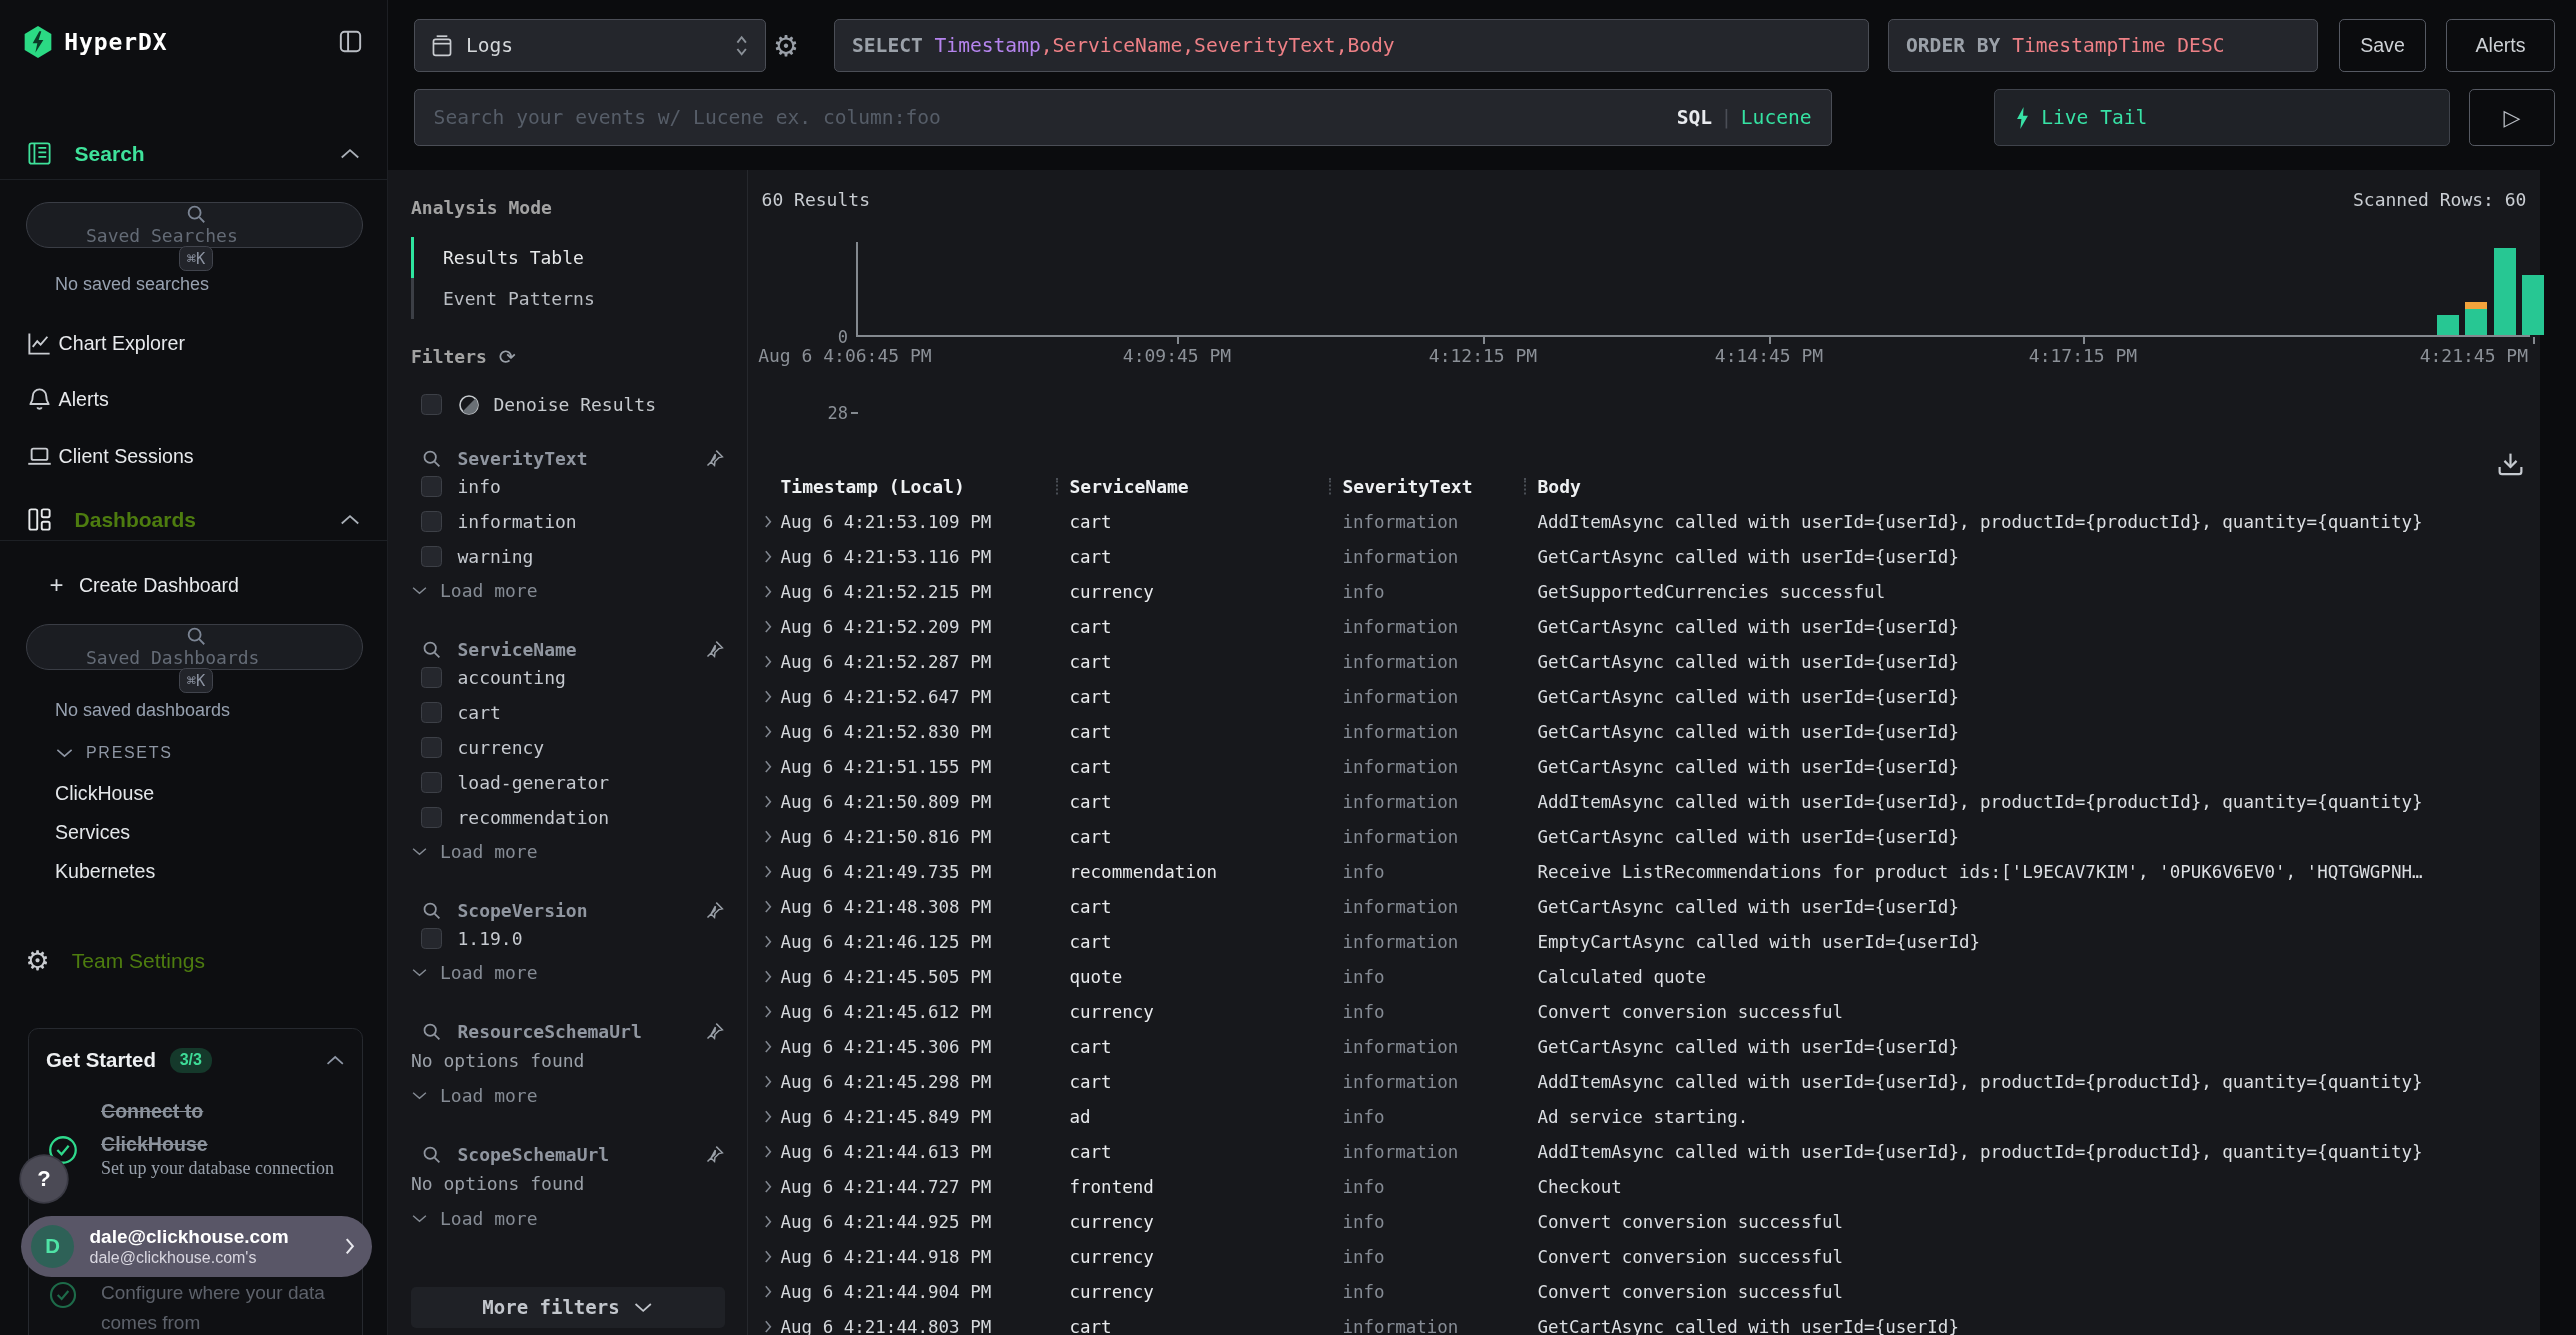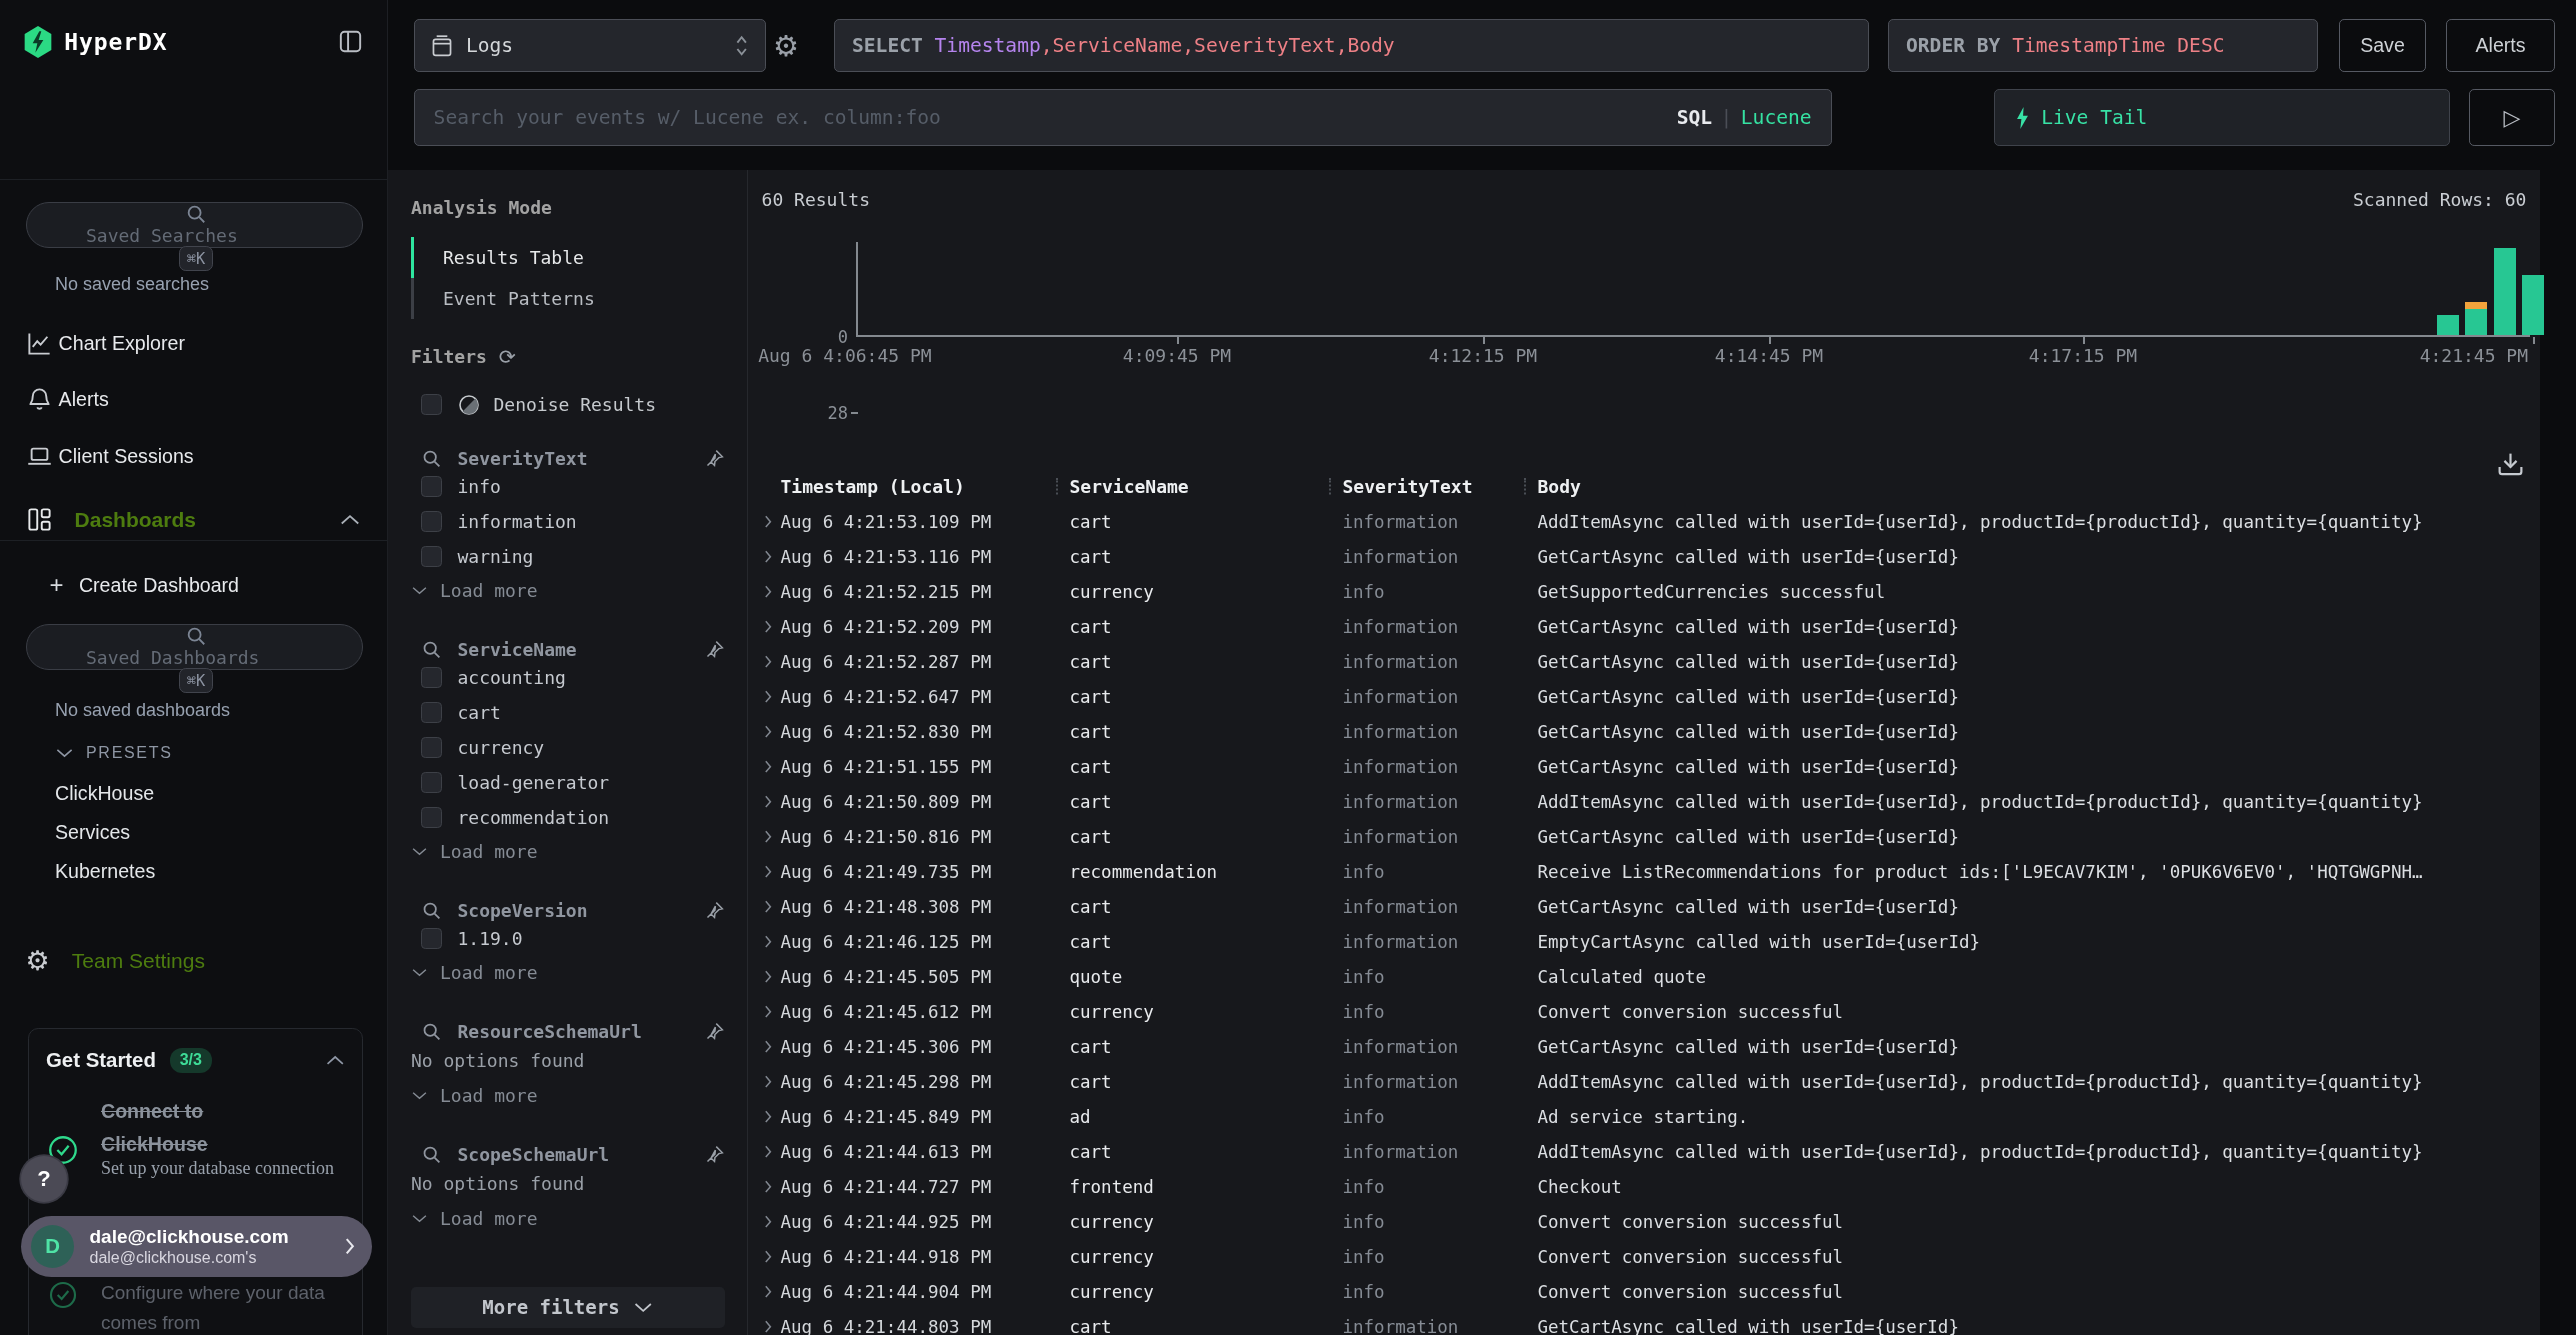--- a/index.html
+++ b/index.html
@@ -144,20 +144,37 @@
       </span>
       <span class="logo-text">HyperDX</span>
       <span class="collapse">
         <svg width="29" height="29" viewBox="0 0 24 24" fill="none" stroke="#b9bdc4" stroke-width="1.6">
             <rect x="4" y="4" width="16" height="16" rx="3"></rect>
             <line x1="10" y1="4" x2="10" y2="20"></line>
           </svg>
       </span>
     </div>
 
+    <div class="side-abs sec-head" style="top:135px; height:37px;">
+      <span>
+        <svg width="27" height="27" viewBox="0 0 24 24" fill="none" stroke="#3fe29b" stroke-width="1.6">
+            <rect x="3" y="3" width="18" height="18" rx="2"></rect>
+            <line x1="7.5" y1="3" x2="7.5" y2="21"></line>
+            <line x1="11" y1="7" x2="18" y2="7"></line>
+            <line x1="11" y1="11" x2="18" y2="11"></line>
+            <line x1="11" y1="15" x2="18" y2="15"></line>
+          </svg>
+      </span>
+      <span class="sec-label green">Search</span>
+      <span class="sec-chev">
+        <svg width="22" height="13.6" viewBox="0 0 24 14" fill="none" stroke="#aab0b8" stroke-width="2">
+            <polyline points="3,11 12,3 21,11"></polyline>
+          </svg>
+      </span>
+    </div>
 
     <div class="divider" style="top:179px;"></div>
 
     <div class="pill" style="top:202px;">
       <span>
         <svg width="22" height="22" viewBox="0 0 24 24" fill="none" stroke="#7c8594" stroke-width="2">
             <circle cx="10.5" cy="10.5" r="6.5"></circle>
             <line x1="15.5" y1="15.5" x2="21" y2="21"></line>
           </svg>
       </span>

